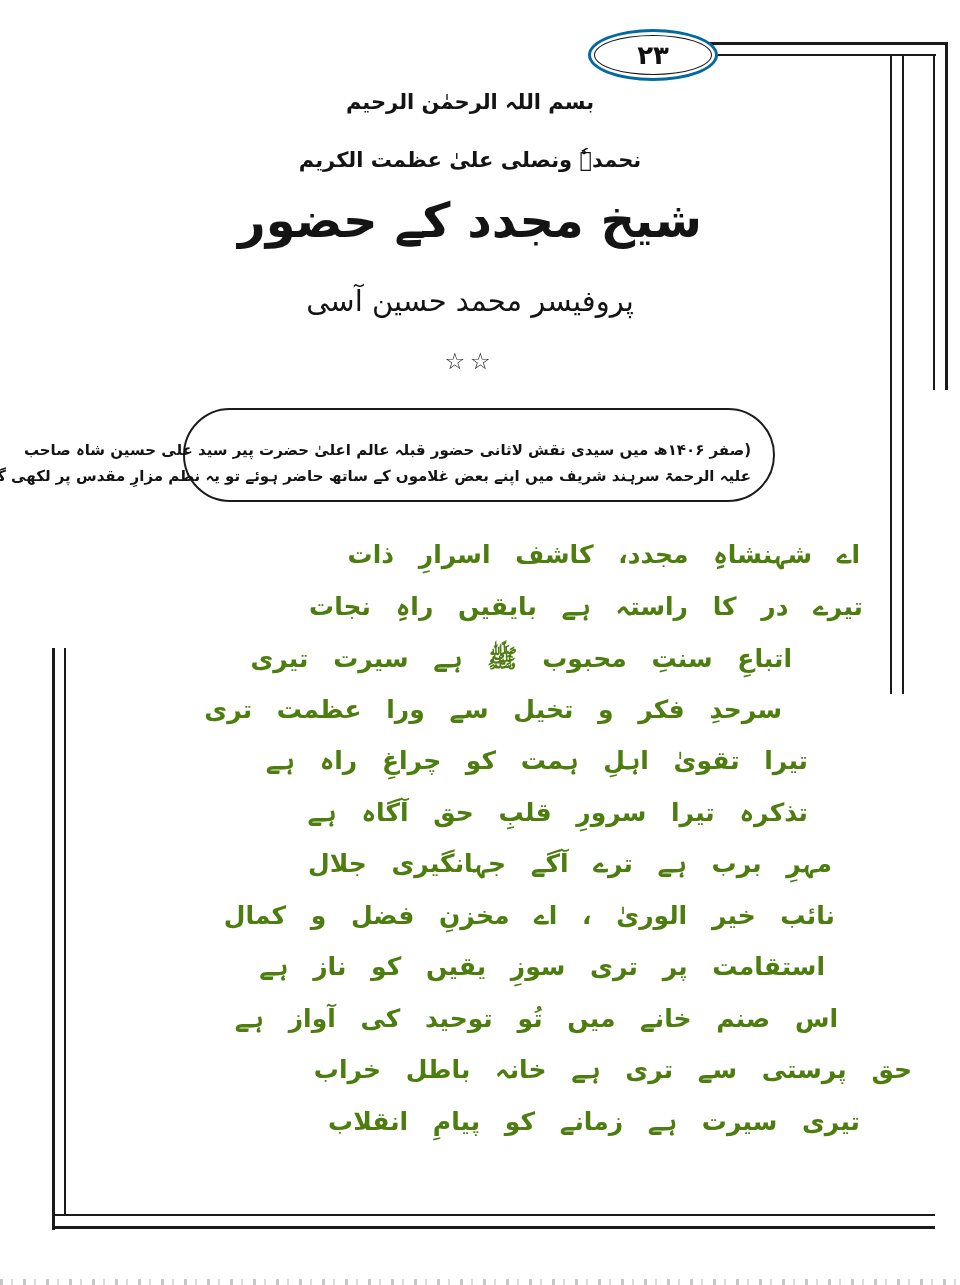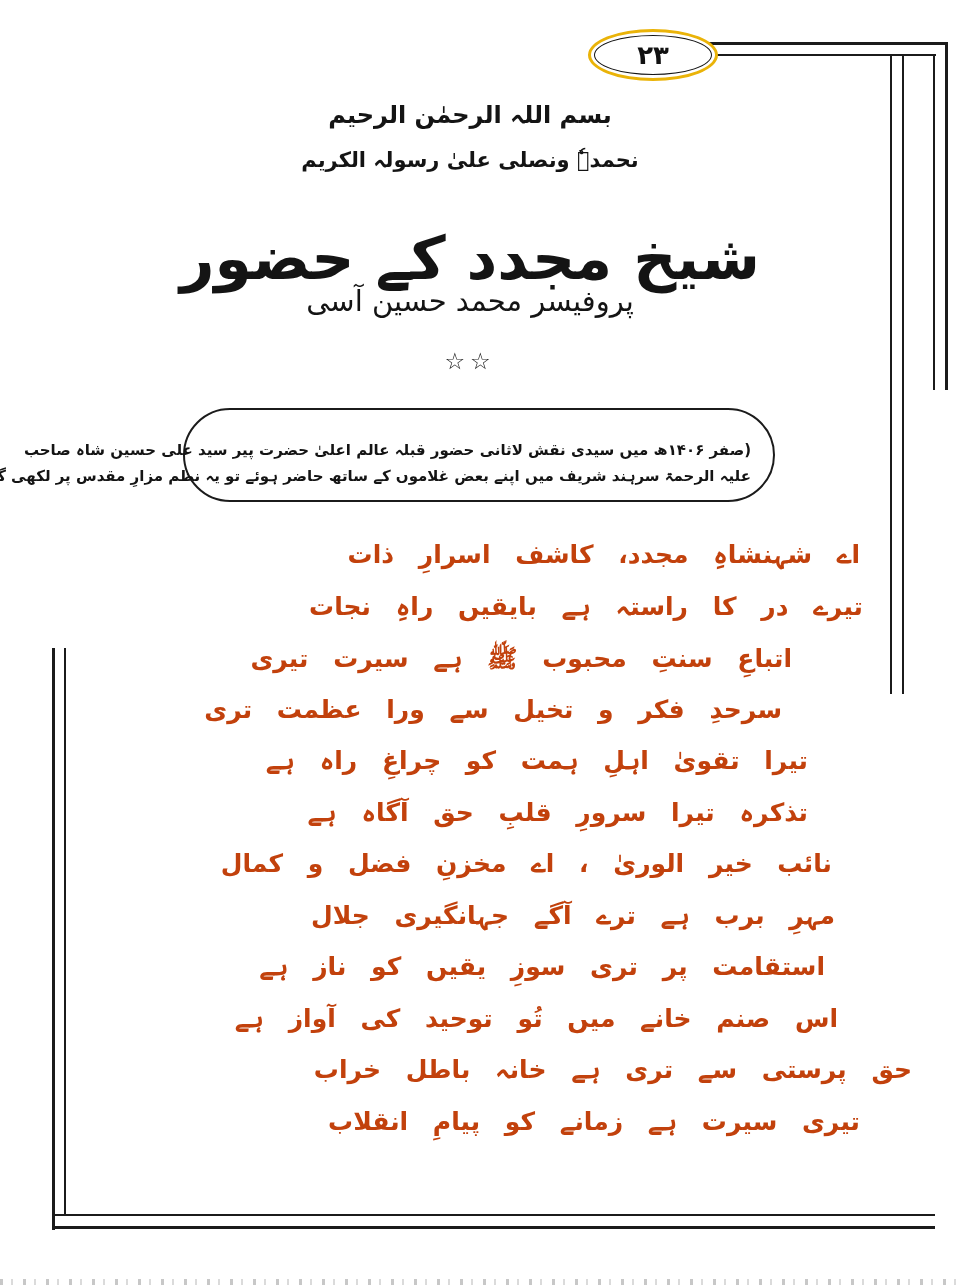--- a/index.html
+++ b/index.html
@@ -11,21 +11,21 @@
     font-family:"DejaVu Sans", sans-serif;
     color:#141414;
     overflow:hidden;
     direction:rtl;
   }
   .line{position:absolute;background:#1b1b1b;}
   
   .oval{
     position:absolute;
     background:#fff;
-    border:3px solid #eab308;
+    border:3px solid #0369a1;
     border-radius:50%;
     display:flex;align-items:center;justify-content:center;
     z-index:5;
   }
   .oval .inner{
     position:absolute;inset:3px;
     border:1.5px solid #141414;border-radius:50%;
   }
   .oval .num{
     position:relative;z-index:2;
@@ -35,23 +35,23 @@
   .oval-top{left:588px;top:29px;width:124px;height:46px;}
   .oval-top .num{font-size:26px;}
   .oval-bottom{left:262px;top:1196px;width:126px;height:52px;}
   .oval-bottom .num{font-size:30px;}
 
   
   .centerline{
     position:absolute;left:0;width:940px;
     text-align:center;direction:rtl;
   }
-  .bismillah{top:101px;font-size:24px;font-weight:bold;}
+  .bismillah{top:90px;font-size:21px;font-weight:bold;}
   .salutation{top:148px;font-size:21px;font-weight:bold;}
-  .main-title{top:192px;font-size:60px;font-weight:bold;letter-spacing:1px;margin-top:31px;}
+  .main-title{top:192px;font-size:48px;font-weight:bold;letter-spacing:1px;}
   .author{top:284px;font-size:29px;font-weight:normal;}
   .stars{top:348px;font-size:23px;letter-spacing:5px;color:#222;}
 
   
   .intro-box{
     position:absolute;
     left:183px;top:408px;width:592px;height:94px;
     border:2px solid #1b1b1b;
     border-radius:52px;
     box-sizing:border-box;
@@ -68,21 +68,21 @@
   .poem{
     position:absolute;top:540px;left:0;right:0;
     direction:rtl;
   }
   .verse{
     height:51.5px;
     font-size:25px;font-weight:600;
     direction:rtl;text-align:right;
     word-spacing:16px;
     white-space:nowrap;
-    color:#c2410c;
+    color:#4d7c0f;
   }
   .verse:nth-child(1){margin-right:100px;}
   .verse:nth-child(2){margin-right:97px;}
   .verse:nth-child(3){margin-right:168px;}
   .verse:nth-child(4){margin-right:178px;}
   .verse:nth-child(5){margin-right:152px;}
   .verse:nth-child(6){margin-right:152px;}
   .verse:nth-child(7){margin-right:128px;}
   .verse:nth-child(8){margin-right:125px;}
   .verse:nth-child(9){margin-right:135px;}
@@ -113,39 +113,39 @@
   <div class="line" style="left:52px;top:1214px;width:883px;height:2px;"></div>
   <div class="line" style="left:52px;top:1226px;width:883px;height:3px;"></div>
 
   <div class="oval oval-top">
     <span class="inner"></span>
     <span class="num">۲۳</span>
   </div>
 
 
   <div class="centerline bismillah">بسم اللہ الرحمٰن الرحیم</div>
-  <div class="centerline salutation">نحمدہٗ ونصلی علیٰ رسولہ الکریم</div>
+  <div class="centerline salutation">نحمدہٗ ونصلی علیٰ عظمت الکریم</div>
   <div class="centerline main-title">شیخ مجدد کے حضور</div>
   <div class="centerline author">پروفیسر محمد حسین آسی</div>
   <div class="centerline stars">☆☆</div>
 
   <div class="intro-box">
     <div class="note-line">(صفر ۱۴۰۶ھ میں سیدی نقش لاثانی حضور قبلہ عالم اعلیٰ حضرت پیر سید علی حسین شاہ صاحب</div>
     <div class="note-line">علیہ الرحمۃ سرہند شریف میں اپنے بعض غلاموں کے ساتھ حاضر ہوئے تو یہ نظم مزارِ مقدس پر لکھی گئی)</div>
   </div>
 
   <div class="poem">
     <div class="verse">اے شہنشاہِ مجدد، کاشف اسرارِ ذات</div>
     <div class="verse">تیرے در کا راستہ ہے بایقیں راہِ نجات</div>
     <div class="verse">اتباعِ سنتِ محبوب ﷺ ہے سیرت تیری</div>
     <div class="verse">سرحدِ فکر و تخیل سے ورا عظمت تری</div>
     <div class="verse">تیرا تقویٰ اہلِ ہمت کو چراغِ راہ ہے</div>
     <div class="verse">تذکرہ تیرا سرورِ قلبِ حق آگاہ ہے</div>
+    <div class="verse">مہرِ برب ہے ترے آگے جہانگیری جلال</div>
     <div class="verse">نائب خیر الوریٰ ، اے مخزنِ فضل و کمال</div>
-    <div class="verse">مہرِ برب ہے ترے آگے جہانگیری جلال</div>
     <div class="verse">استقامت پر تری سوزِ یقیں کو ناز ہے</div>
     <div class="verse">اس صنم خانے میں تُو توحید کی آواز ہے</div>
     <div class="verse">حق پرستی سے تری ہے خانہ باطل خراب</div>
     <div class="verse">تیری سیرت ہے زمانے کو پیامِ انقلاب</div>
   </div>
 
   <div class="scan-edge"></div>
 
 </div>
 

